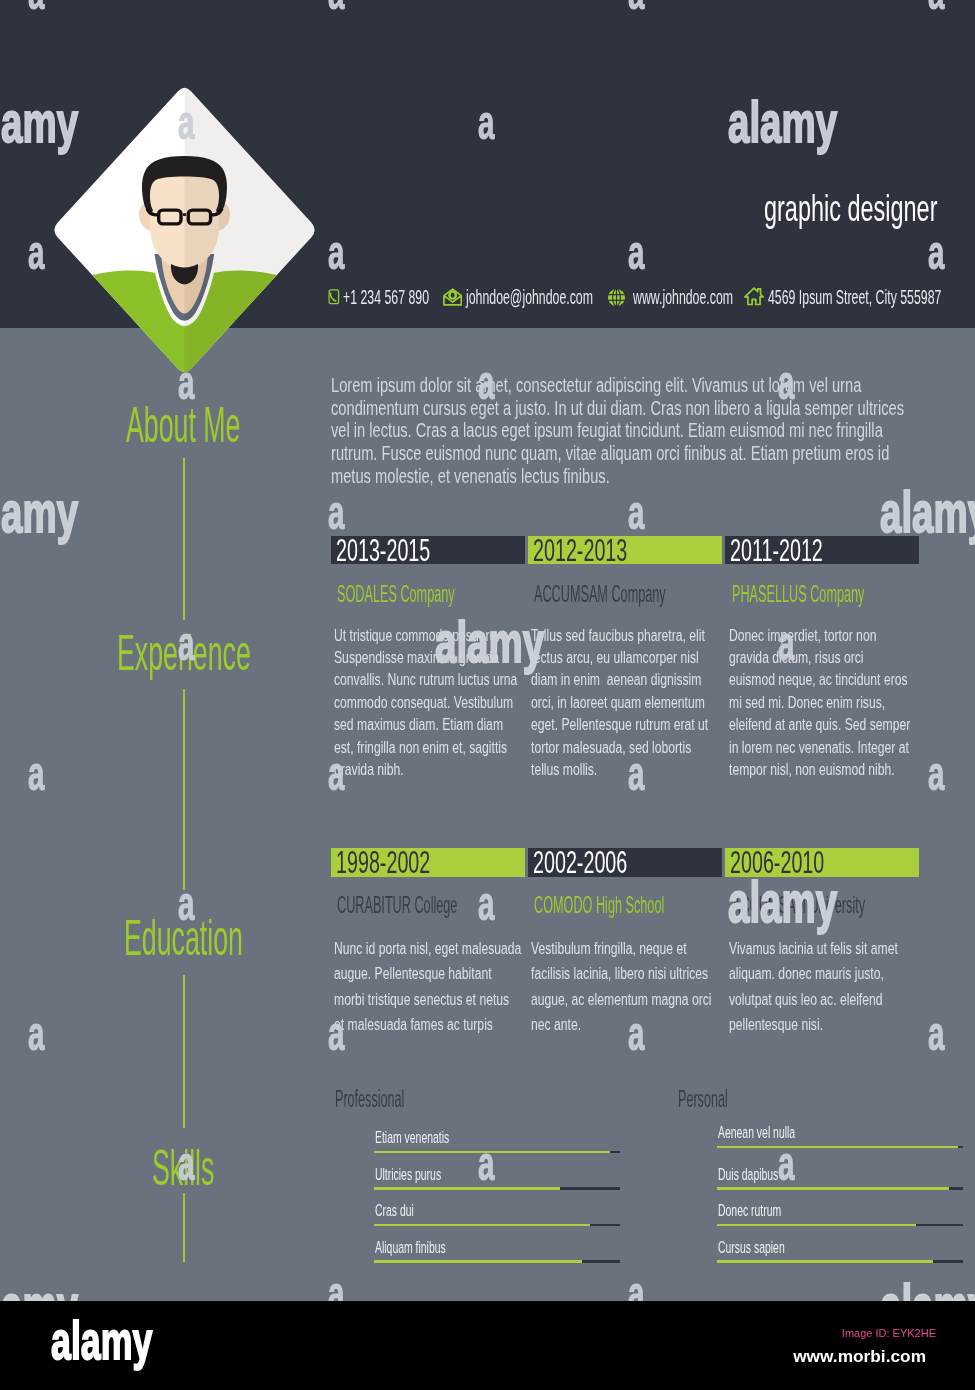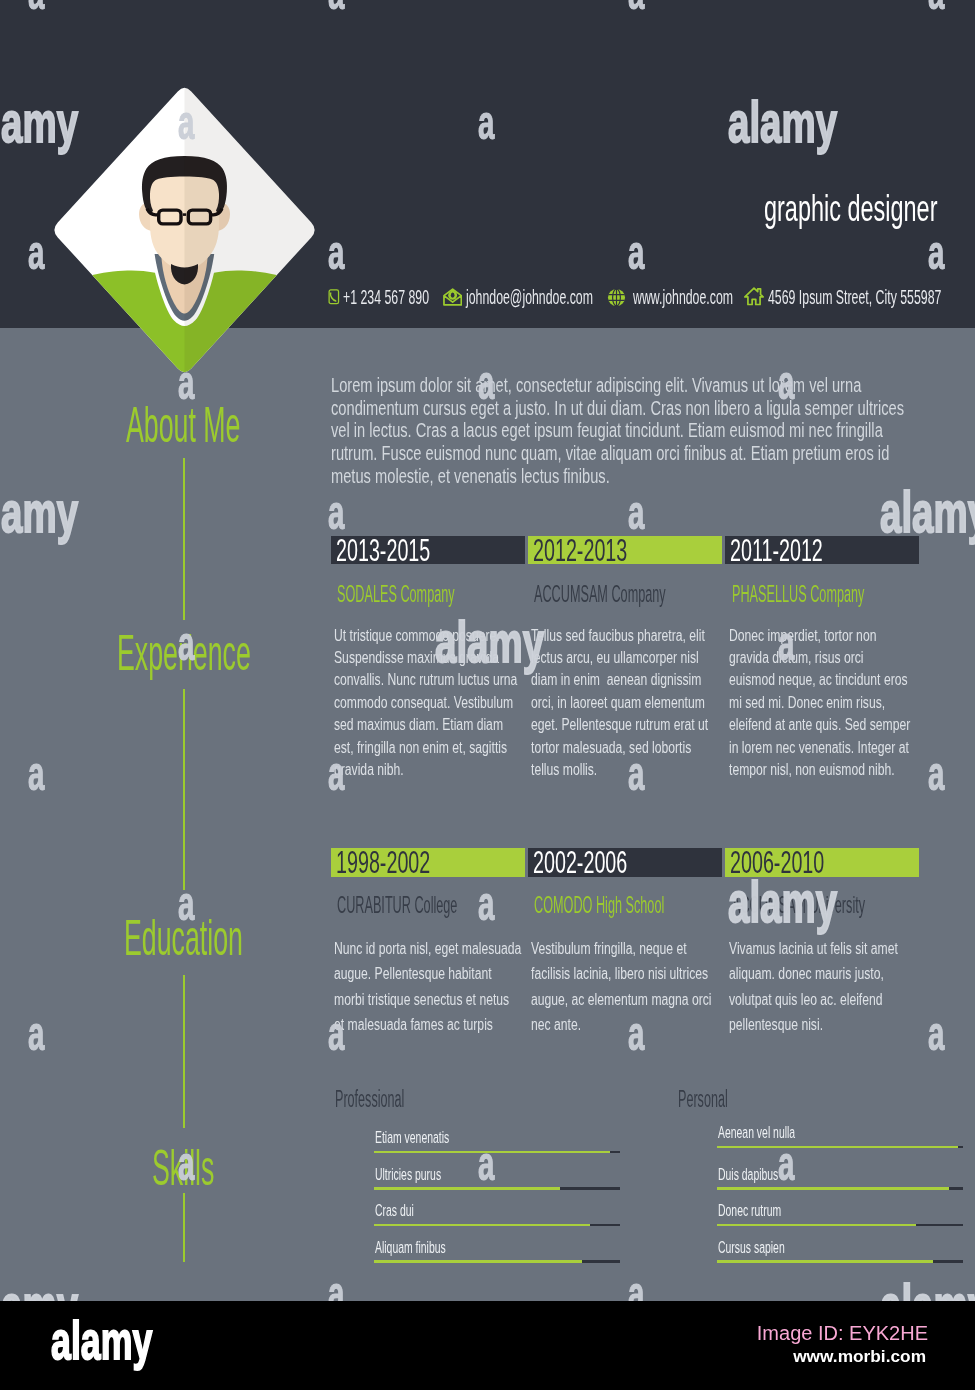--- a/index.html
+++ b/index.html
@@ -65,21 +65,21 @@
   #wm{position:absolute;left:0;top:0;width:975px;height:1301px;pointer-events:none;overflow:hidden;}
   .wa{position:absolute;color:rgba(201,206,214,.95);font-weight:700;font-size:48px;line-height:48px;
       -webkit-text-stroke:1.0px rgba(201,206,214,.95);}
   .wl{position:absolute;color:rgba(205,210,217,.95);font-weight:700;font-size:58px;line-height:58px;
       -webkit-text-stroke:2.1px rgba(205,210,217,.95);}
 
   
   #foot{position:absolute;left:0;top:1301px;width:975px;height:89px;background:#000;}
   #footlogo{position:absolute;left:50.5px;top:12px;color:#fff;font-size:54px;font-weight:700;line-height:54px;
             -webkit-text-stroke:1.9px #fff;}
-  #footid{position:absolute;right:47px;top:25.3px;color:#f9a8d4;font-size:20px;line-height:14.3px;}
+  #footid{position:absolute;right:39px;top:25.3px;color:#ec4899;font-size:11px;line-height:14.3px;}
   #footurl{position:absolute;right:49px;top:47.3px;color:#fff;font-size:17.3px;font-weight:700;line-height:17.3px;}
 </style>
 </head>
 <body>
 
 <div class="page">
   <div id="cv">
     <div id="header"></div>
 
     <svg id="avatar" viewBox="0 0 267 292">

